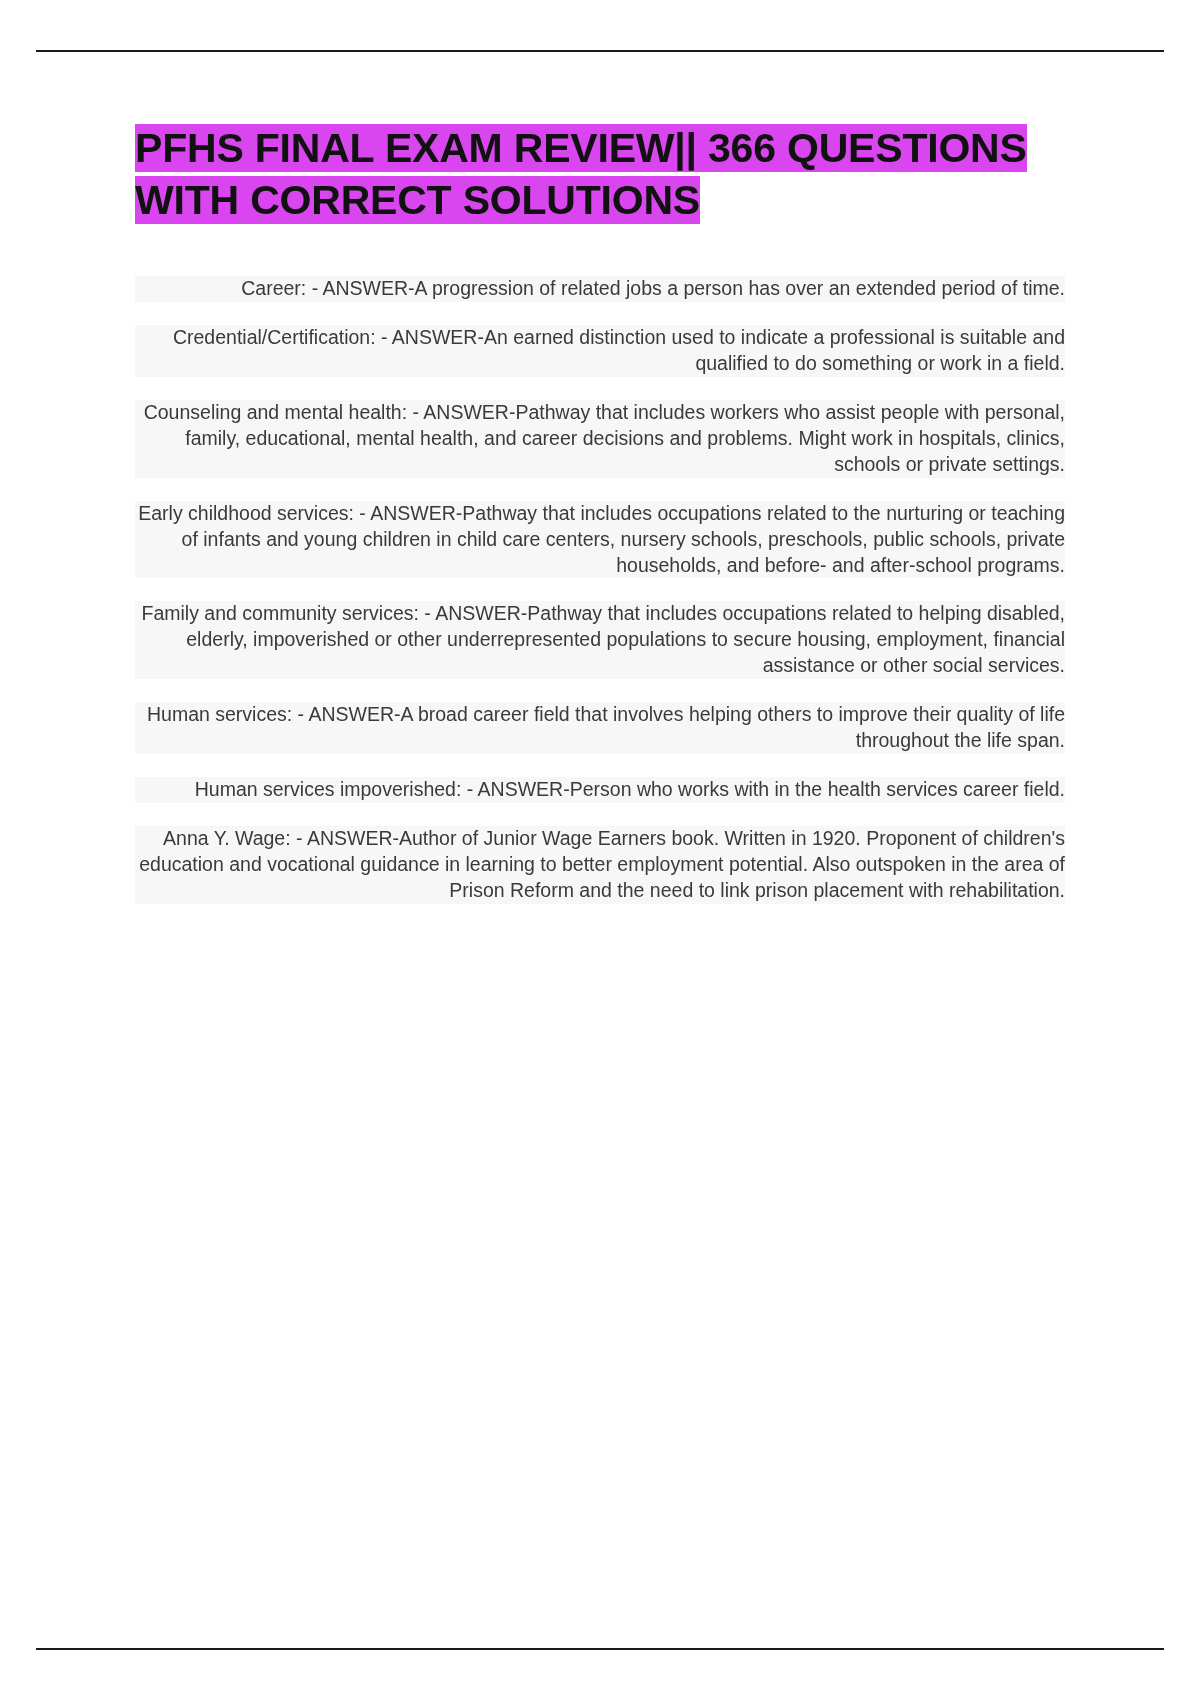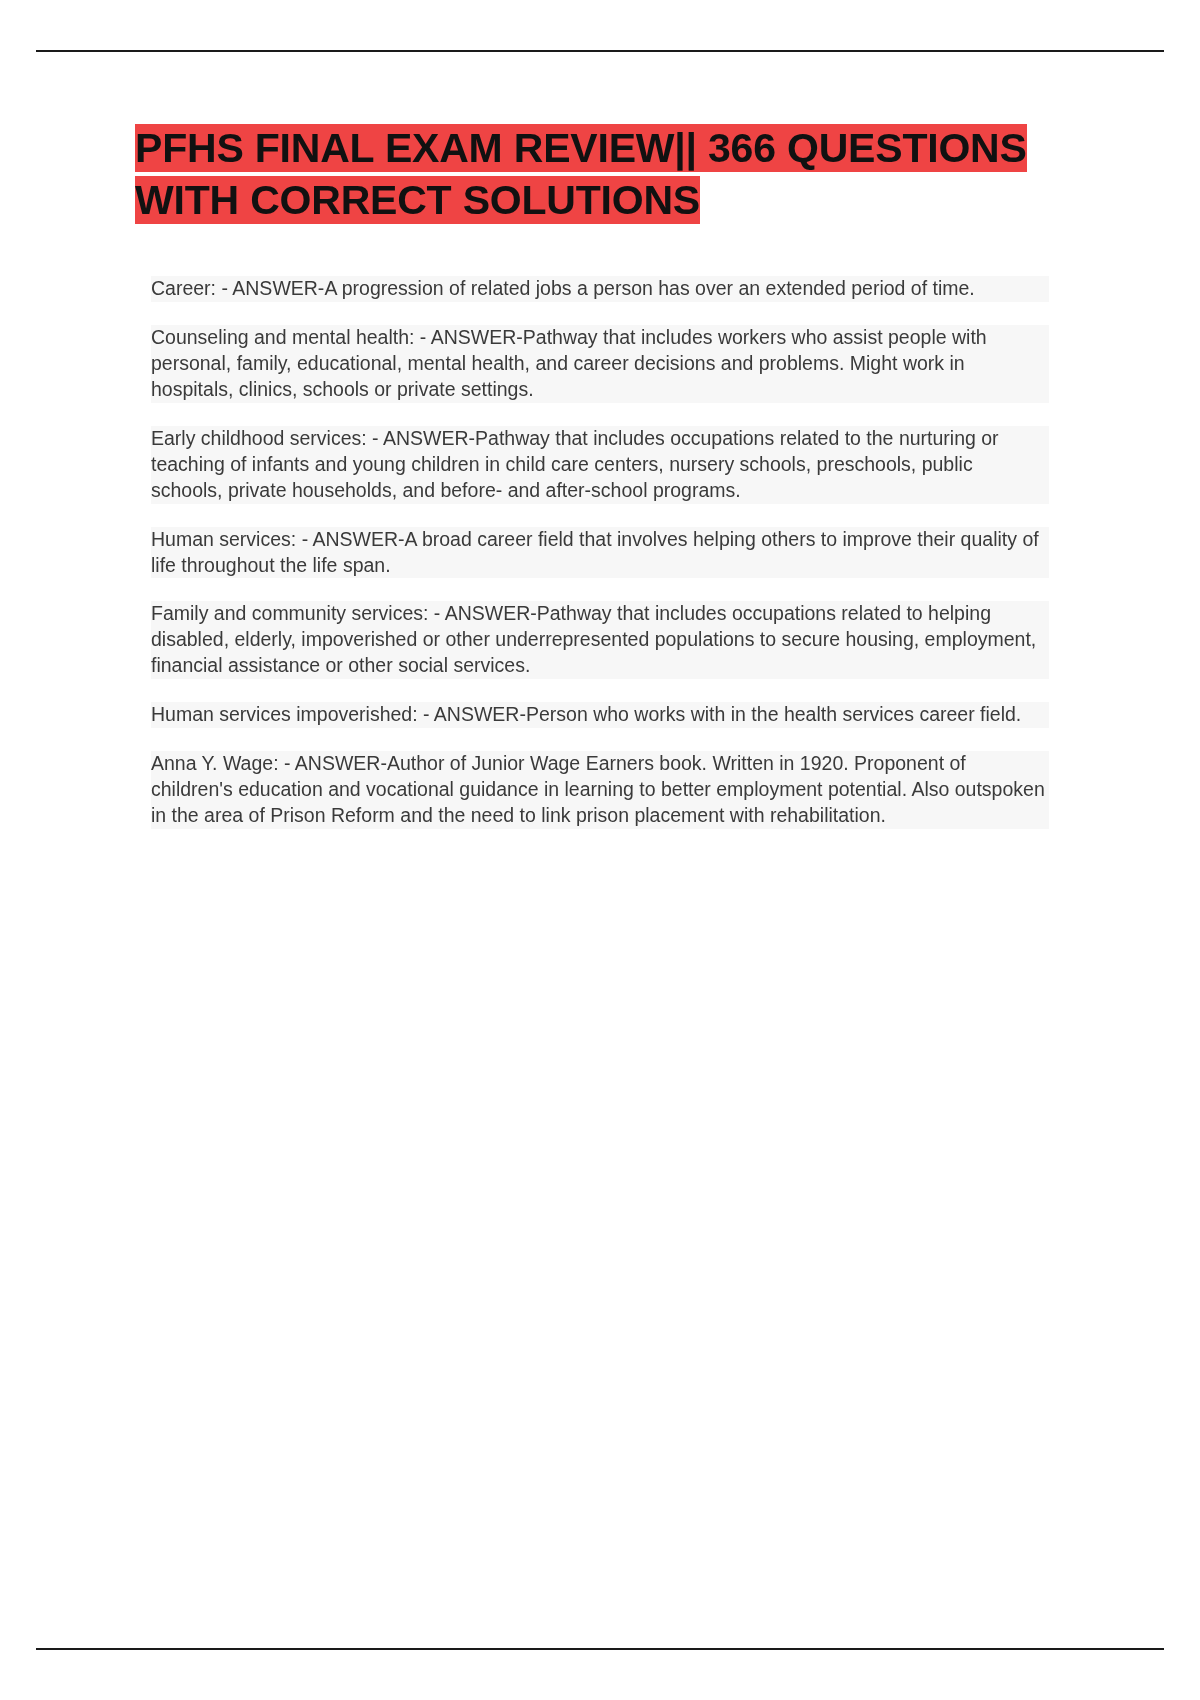--- a/index.html
+++ b/index.html
@@ -43,31 +43,32 @@
 
   .doc-title {
     font-size: 41px;
     font-weight: bold;
     line-height: 1.27;
     color: #111111;
     margin: 0;
     letter-spacing: -0.2px;
   }
   .doc-title .hl {
-    background: #ef4444;
+    background: #d946ef;
     box-decoration-break: clone;
     -webkit-box-decoration-break: clone;
     padding: 1px 0;
   }
 
   .qa-list {
-    margin: 16px;
+    margin: 0;
     padding: 0;
     list-style: none;
     margin-top: 50px;
+    text-align: right;
   }
   .qa-item {
     font-size: 19.5px;
     line-height: 1.33;
     color: #3a3a3a;
     background: #f7f7f7;
     margin: 0 0 23px 0;
     padding: 0;
   }
   .qa-item:last-child { margin-bottom: 0; }
@@ -82,22 +83,23 @@
 
   <div class="rule top"></div>
   <div class="rule bottom"></div>
 
   <div class="content">
 
     <h1 class="doc-title"><span class="hl">PFHS FINAL EXAM REVIEW|| 366 QUESTIONS WITH CORRECT SOLUTIONS</span></h1>
 
     <ul class="qa-list">
       <li class="qa-item"><span class="qa-term">Career:</span><span class="qa-sep"> - ANSWER-</span><span class="qa-answer">A progression of related jobs a person has over an extended period of time.</span></li>
+      <li class="qa-item"><span class="qa-term">Credential/Certification:</span><span class="qa-sep"> - ANSWER-</span><span class="qa-answer">An earned distinction used to indicate a professional is suitable and qualified to do something or work in a field.</span></li>
       <li class="qa-item"><span class="qa-term">Counseling and mental health:</span><span class="qa-sep"> - ANSWER-</span><span class="qa-answer">Pathway that includes workers who assist people with personal, family, educational, mental health, and career decisions and problems. Might work in hospitals, clinics, schools or private settings.</span></li>
       <li class="qa-item"><span class="qa-term">Early childhood services:</span><span class="qa-sep"> - ANSWER-</span><span class="qa-answer">Pathway that includes occupations related to the nurturing or teaching of infants and young children in child care centers, nursery schools, preschools, public schools, private households, and before- and after-school programs.</span></li>
+      <li class="qa-item"><span class="qa-term">Family and community services:</span><span class="qa-sep"> - ANSWER-</span><span class="qa-answer">Pathway that includes occupations related to helping disabled, elderly, impoverished or other underrepresented populations to secure housing, employment, financial assistance or other social services.</span></li>
       <li class="qa-item"><span class="qa-term">Human services:</span><span class="qa-sep"> - ANSWER-</span><span class="qa-answer">A broad career field that involves helping others to improve their quality of life throughout the life span.</span></li>
-      <li class="qa-item"><span class="qa-term">Family and community services:</span><span class="qa-sep"> - ANSWER-</span><span class="qa-answer">Pathway that includes occupations related to helping disabled, elderly, impoverished or other underrepresented populations to secure housing, employment, financial assistance or other social services.</span></li>
       <li class="qa-item"><span class="qa-term">Human services impoverished:</span><span class="qa-sep"> - ANSWER-</span><span class="qa-answer">Person who works with in the health services career field.</span></li>
       <li class="qa-item"><span class="qa-term">Anna Y. Wage:</span><span class="qa-sep"> - ANSWER-</span><span class="qa-answer">Author of Junior Wage Earners book. Written in 1920. Proponent of children's education and vocational guidance in learning to better employment potential. Also outspoken in the area of Prison Reform and the need to link prison placement with rehabilitation.</span></li>
     </ul>
 
   </div>
 </div>
 
 </body></html>

